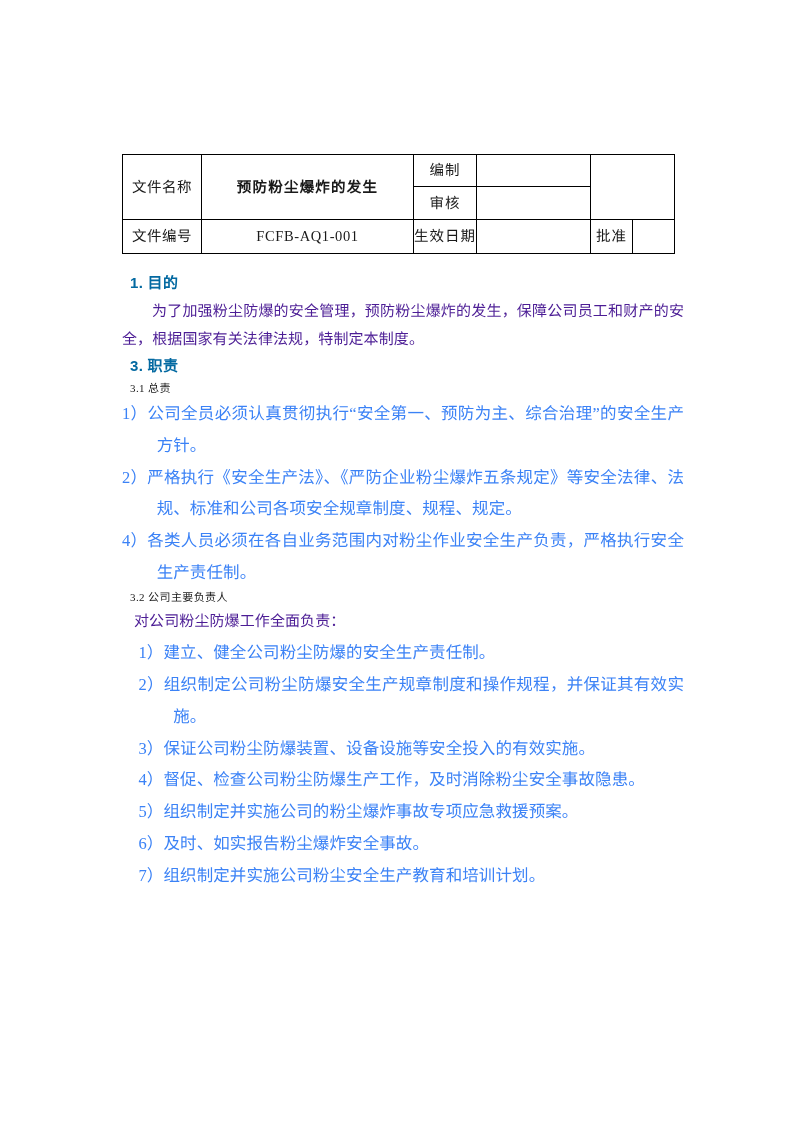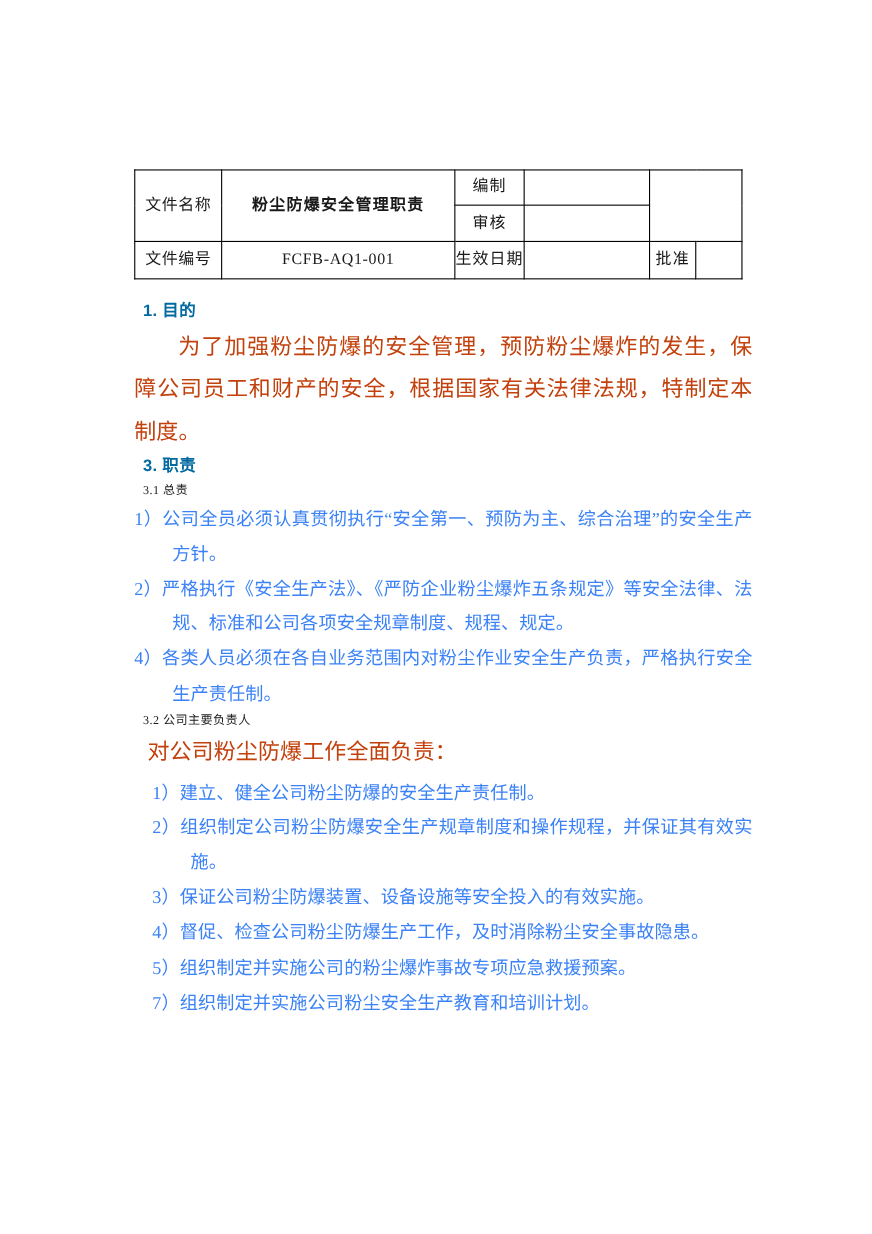--- a/index.html
+++ b/index.html
@@ -106,22 +106,22 @@
     letter-spacing: 0.3px;
   }
   .h-sub {
     font-size: 11px;
     color: #1a1a1a;
     margin: 0 0 1px 8px;
     line-height: 1.55;
     letter-spacing: 0.4px;
   }
   .para {
-    font-size: 20px;
-    color: #c2410c;
+    font-size: 15px;
+    color: #4c1d95;
     margin: 0 0 1px 0;
     line-height: 1.93;
     text-align: justify;
     text-justify: inter-ideograph;
     letter-spacing: 0.1px;
   }
   .para.indent2 { text-indent: 2em; }
   .para.indent-lead { padding-left: 12px; }
 
   
@@ -145,21 +145,21 @@
 </head>
 <body>
 
 <div class="page">
 
   <div class="header-table-wrap">
     <table class="header-table">
       <tbody>
         <tr class="row-a">
           <td class="lbl-filename" rowspan="2">文件名称</td>
-          <td class="doc-title" rowspan="2">粉尘防爆安全管理职责</td>
+          <td class="doc-title" rowspan="2">预防粉尘爆炸的发生</td>
           <td class="lbl-approve-col">编制</td>
           <td class="cell-sign-value"></td>
         </tr>
         <tr class="row-b">
           <td class="lbl-approve-col">审核</td>
           <td class="cell-sign-value"></td>
         </tr>
         <tr class="row-c">
           <td class="lbl-fileno">文件编号</td>
           <td class="cell-docno">FCFB-AQ1-001</td>
@@ -190,17 +190,18 @@
       <p class="li">4）各类人员必须在各自业务范围内对粉尘作业安全生产负责，严格执行安全生产责任制。</p>
 
       <p class="h-sub">3.2 公司主要负责人</p>
       <p class="para indent-lead">对公司粉尘防爆工作全面负责：</p>
 
       <p class="li lvl2">1）建立、健全公司粉尘防爆的安全生产责任制。</p>
       <p class="li lvl2">2）组织制定公司粉尘防爆安全生产规章制度和操作规程，并保证其有效实施。</p>
       <p class="li lvl2">3）保证公司粉尘防爆装置、设备设施等安全投入的有效实施。</p>
       <p class="li lvl2">4）督促、检查公司粉尘防爆生产工作，及时消除粉尘安全事故隐患。</p>
       <p class="li lvl2">5）组织制定并实施公司的粉尘爆炸事故专项应急救援预案。</p>
+      <p class="li lvl2">6）及时、如实报告粉尘爆炸安全事故。</p>
       <p class="li lvl2">7）组织制定并实施公司粉尘安全生产教育和培训计划。</p>
     </div>
 
   </div>
 </div>
 
 </body></html>

